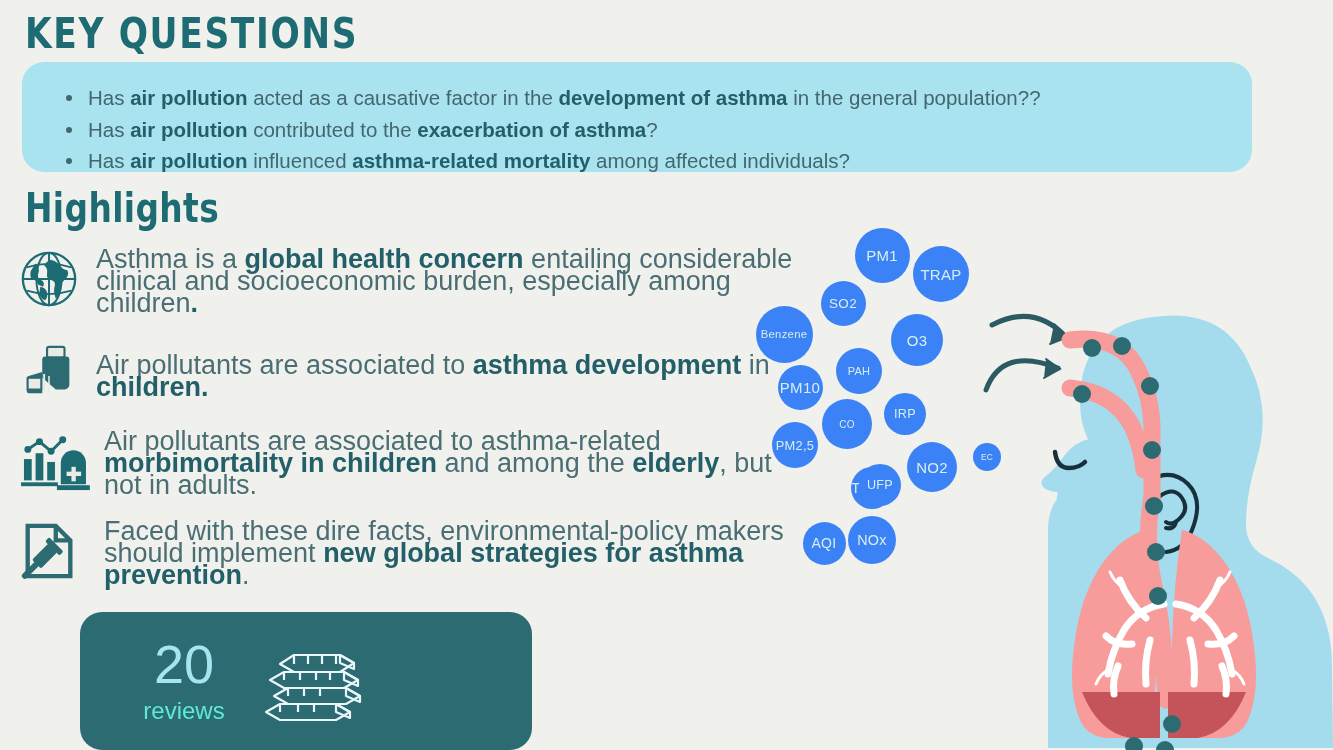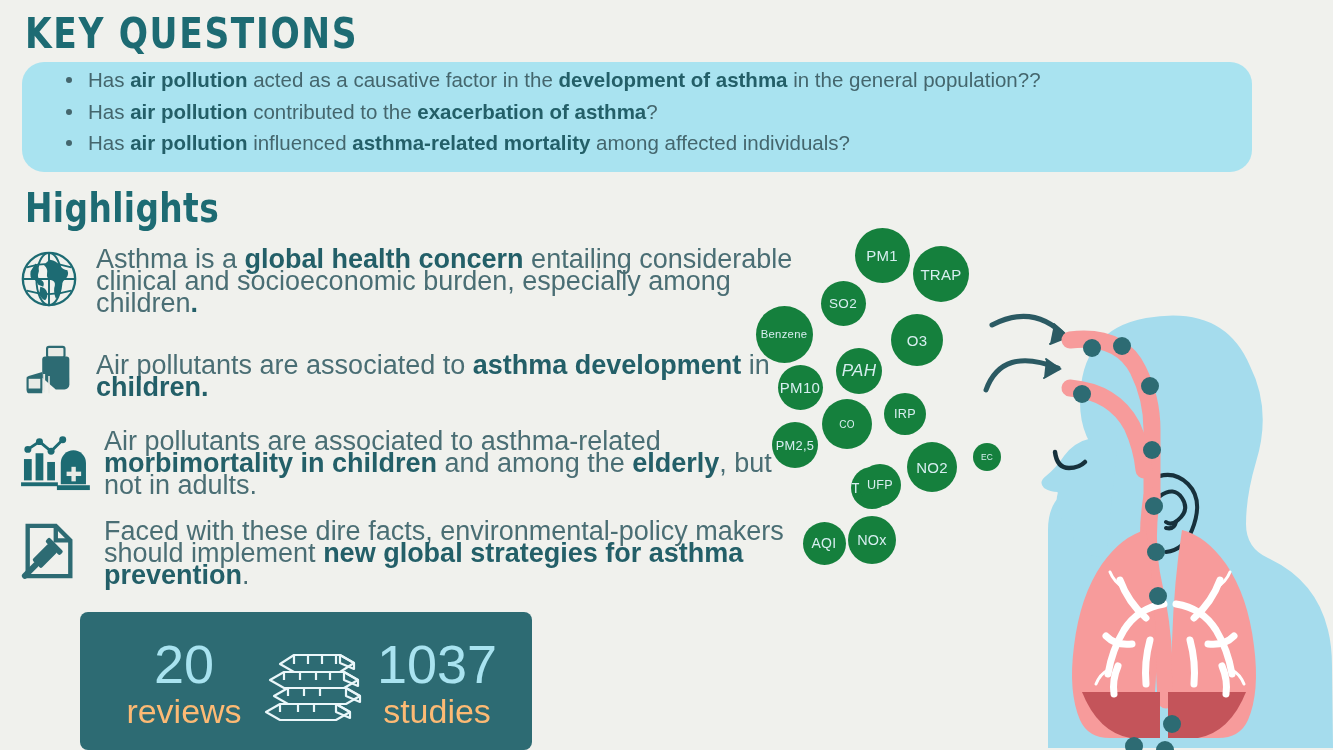--- a/index.html
+++ b/index.html
@@ -24,21 +24,21 @@
   }
   #key-questions-title{position:absolute;left:25px;top:12px;font-size:42px;line-height:44px;letter-spacing:2px;}
   #highlights-title{position:absolute;left:25px;top:186px;font-size:40px;line-height:44px;}
 
   
   #questions-box{
     position:absolute;left:22px;top:62px;width:1230px;height:110px;
     background:#a9e3f0;border-radius:22px;
   }
   #questions-list{
-    list-style:none;margin:0;padding:2px 0 0 44px;
+    list-style:none;margin:0;padding:20px 0 0 44px;
   }
   #questions-list li{
     position:relative;
     font-size:20.5px;line-height:31.5px;
     color:#44666d;
     padding-left:22px;
     white-space:nowrap;
   }
   #questions-list li:before{
     content:"";position:absolute;left:0;top:13px;
@@ -59,33 +59,33 @@
   #hl-2{top:342px;}
   #hl-2 .hl-text{top:12px;left:78px;}
   #hl-3{top:430px;}
   #hl-3 .hl-text{left:86px;}
   #hl-4{top:520px;}
   #hl-4 .hl-text{left:86px;}
 
   
   #stats-banner{
     position:absolute;left:80px;top:612px;width:452px;height:138px;
-    background:#2d6b73;border-radius:8px;
+    background:#2d6b73;border-radius:22px;
   }
   .stat{position:absolute;text-align:center;}
   .stat .num{font-size:54px;line-height:56px;color:#a9e3f0;}
-  .stat .lbl{font-size:34px;line-height:38px;color:#fdba74;}
+  .stat .lbl{font-size:24px;line-height:38px;color:#5eead4;}
   #stat-reviews{left:24px;top:24px;width:160px;}
   #stat-studies{left:272px;top:24px;width:170px;}
   #books-icon{position:absolute;left:172px;top:30px;width:120px;height:84px;}
 
   
   .bubble{
     position:absolute;border-radius:50%;
-    background:#15803d;color:#d7eef0;
+    background:#3b82f6;color:#d7eef0;
     display:flex;align-items:center;justify-content:center;
     font-size:14px;letter-spacing:.3px;
   }
 
   
   #figure{position:absolute;left:860px;top:200px;width:473px;height:550px;}
   #figure svg{display:block;}
 </style>
 </head>
 <body>
@@ -197,33 +197,29 @@
             <path d="M68 46 l0 8"></path>
           <path d="M94 46 l14 8 0 6 -14 -6 z"></path>
           <path d="M14 70 l14 -8 h56 l14 8 -14 8 h-56 z"></path>
           <path d="M28 62 l0 8"></path>
             <path d="M46 62 l0 8"></path>
             <path d="M62 62 l0 8"></path>
           <path d="M84 62 l14 8 0 6 -14 -6 z"></path>
         </g>
       </svg>
     </div>
-    <div class="stat" id="stat-studies">
-      <div class="num">1037</div>
-      <div class="lbl">studies</div>
-    </div>
   </div>
 
   <div id="bubble-layer">
       <div class="bubble" style="left: 854.5px; top: 227.5px; width: 55px; height: 55px; font-size: 15px;">PM1</div>
       <div class="bubble" style="left: 913px; top: 246px; width: 56px; height: 56px; font-size: 15px;">TRAP</div>
       <div class="bubble" style="left: 820.5px; top: 280.5px; width: 45px; height: 45px; font-size: 13.5px;">SO2</div>
       <div class="bubble" style="left: 755.5px; top: 305.5px; width: 57px; height: 57px; font-size: 11.3px;">Benzene</div>
       <div class="bubble" style="left: 891px; top: 314px; width: 52px; height: 52px; font-size: 15px;">O3</div>
-      <div class="bubble" style="left: 836px; top: 348px; width: 46px; height: 46px; font-size: 17px; font-style: italic;">PAH</div>
+      <div class="bubble" style="left: 836px; top: 348px; width: 46px; height: 46px; font-size: 11px;">PAH</div>
       <div class="bubble" style="left: 777.5px; top: 364.5px; width: 45px; height: 45px; font-size: 15px;">PM10</div>
       <div class="bubble" style="left: 884px; top: 393px; width: 42px; height: 42px; font-size: 12.6px;">IRP</div>
       <div class="bubble" style="left: 822px; top: 399px; width: 50px; height: 50px; font-size: 10px;">CO</div>
       <div class="bubble" style="left: 772px; top: 422px; width: 46px; height: 46px; font-size: 12.8px;">PM2,5</div>
       <div class="bubble" style="left: 973px; top: 443px; width: 28px; height: 28px; font-size: 8.4px;">EC</div>
       <div class="bubble" style="left: 907px; top: 442px; width: 50px; height: 50px; font-size: 15px;">NO2</div>
       <div class="bubble" style="left: 807px; top: 467px; width: 42px; height: 42px; font-size: 14.6px; margin-left: 44px;">TVOC</div>
       <div class="bubble" style="left: 859px; top: 464px; width: 42px; height: 42px; font-size: 12.6px;">UFP</div>
       <div class="bubble" style="left: 802.5px; top: 521.5px; width: 43px; height: 43px; font-size: 14px;">AQI</div>
       <div class="bubble" style="left: 848px; top: 516px; width: 48px; height: 48px; font-size: 14.4px;">NOx</div>

